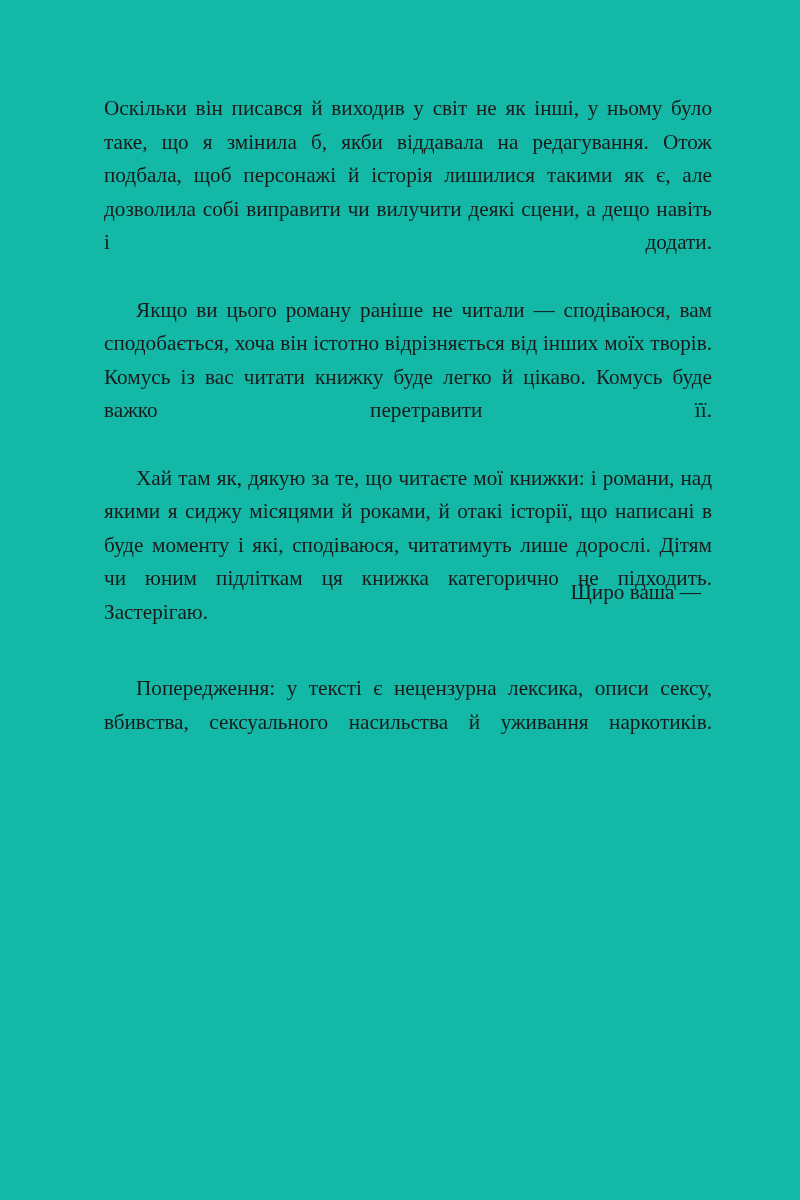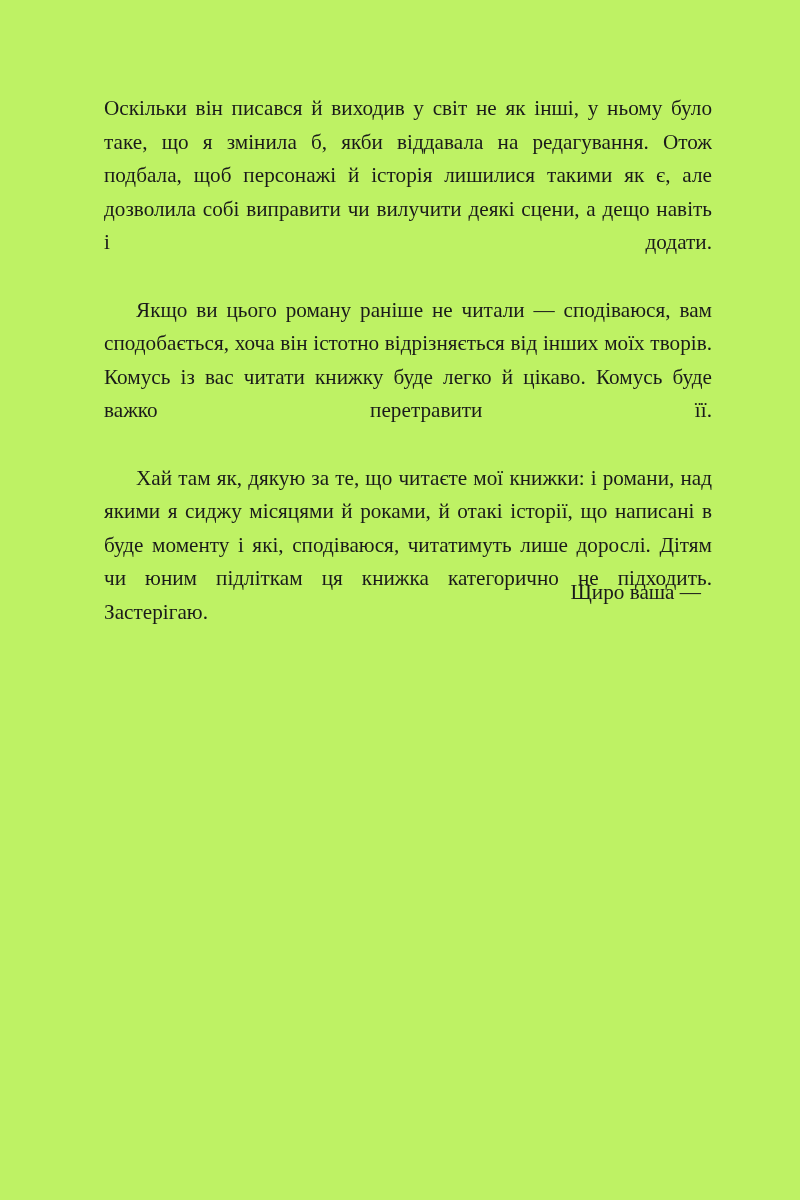--- a/index.html
+++ b/index.html
@@ -15,21 +15,21 @@
     font-family: "Liberation Serif", "DejaVu Serif", serif;
     color: #1a1a1a;
     -webkit-font-smoothing: antialiased;
     overflow: hidden;
   }
 
   .page {
     position: relative;
     width: 800px;
     height: 1200px;
-    background: #bef264;
+    background: #14b8a6;
     box-sizing: border-box;
   }
 
   .text-block {
     position: absolute;
     left: 104px;
     top: 92px;
     width: 608px;
   }
 
@@ -107,14 +107,17 @@
     <p class="para indent">Якщо ви цього роману раніше не читали — сподіваюся, вам сподобається, хоча він істотно відрізняється від інших моїх творів. Комусь із вас читати книжку буде легко й цікаво. Комусь буде важко перетравити її.</p>
 
     <p class="para indent">Хай там як, дякую за те, що читаєте мої книжки: і романи, над якими я сиджу місяцями й роками, й отакі історії, що на­писані в буде моменту і які, сподіваюся, читатимуть лише дорослі. Дітям чи юним підліткам ця книжка категорично не підходить. Застерігаю.</p>
 
   </div>
 
   <div class="signature">
     <span class="sig-line">Щиро ваша —</span>
   </div>
 
+  <div class="warning-block">
+    <p class="warning">Попередження: у тексті є нецензурна лексика, описи сексу, вбивства, сексуального насильства й уживання наркотиків.</p>
+  </div>
 
 </div>
 
 </body></html>

